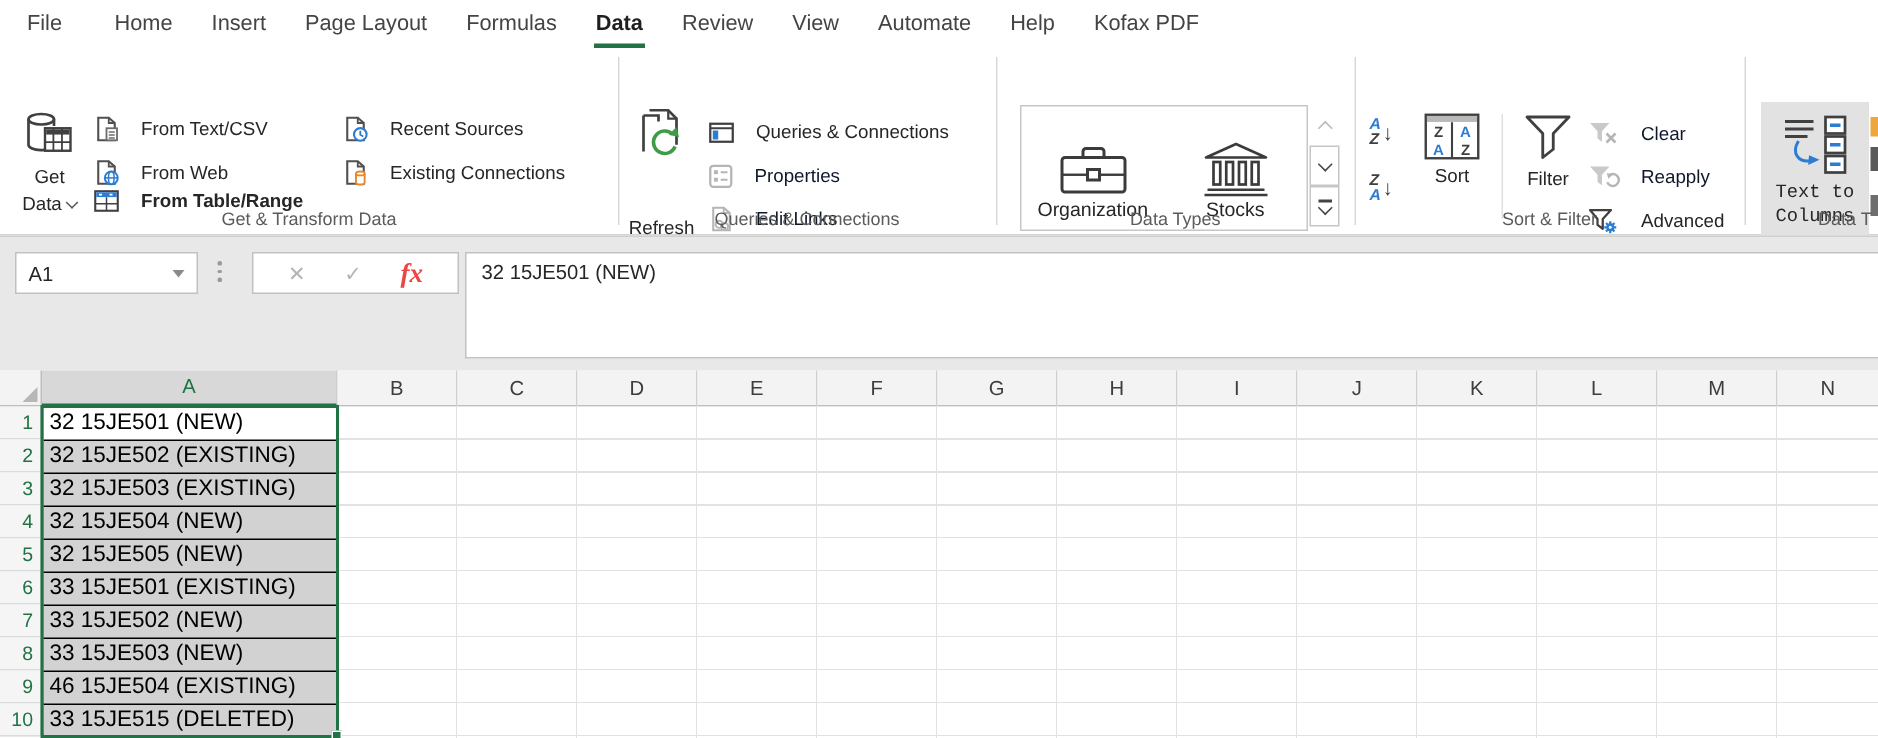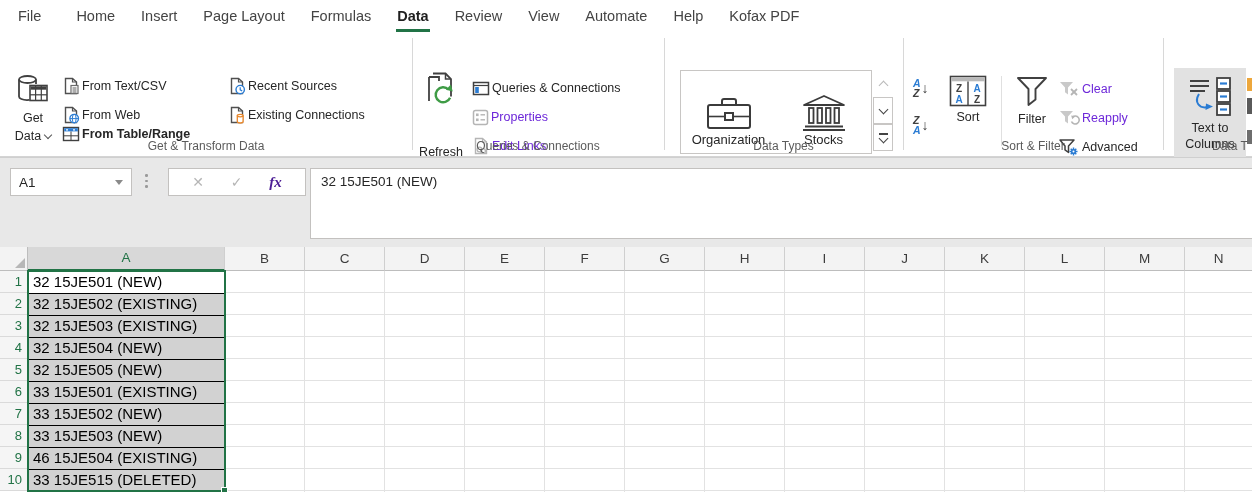--- a/index.html
+++ b/index.html
@@ -15,47 +15,47 @@
   .tab.first { margin-right:9px; }
   .tab.active { font-weight:bold; color:#1f1f1f; }
   .tab.active::after { content:""; position:absolute; left:12px; right:12px; bottom:0; height:3px; background:#217346; }
 
   
   .ribbon { position:absolute; top:32px; left:0; width:1252px; height:125px; background:#fff; border-bottom:1px solid #d4d4d4; }
   .vsep { position:absolute; top:6px; height:112px; width:1px; background:#d8d8d8; }
   .group-label { position:absolute; bottom:3px; font-size:12px; color:#5b5b5b; text-align:center; white-space:nowrap; }
   .bigbtn { position:absolute; display:flex; flex-direction:column; align-items:center; font-size:12.5px; color:#262626; text-align:center; line-height:16px; cursor:default; }
   .bigbtn .blbl { margin-top:2px; }
-  .smallbtn { position:absolute; display:flex; align-items:center; gap:2px; font-size:12.5px; color:#262626; height:20px; white-space:nowrap; cursor:default; }
-  .smallbtn.disabled { color:#6d28d9; }
+  .smallbtn { position:absolute; display:flex; align-items:center; gap:14px; font-size:12.5px; color:#262626; height:20px; white-space:nowrap; cursor:default; }
+  .smallbtn.disabled { color:#0f172a; }
   .chev { display:inline-block; width:6px; height:6px; border-right:1.4px solid #555; border-bottom:1.4px solid #555; transform:rotate(45deg); margin-left:4px; vertical-align:2px; }
   .sort-small { position:absolute; display:flex; align-items:center; gap:1px; cursor:default; }
   .sort-letters { display:flex; flex-direction:column; font-size:10.5px; font-weight:bold; line-height:10px; }
   .lb { color:#2b7cd3; } .ld { color:#404040; }
   .sort-arrow { font-size:14px; color:#404040; line-height:14px; }
   .gallery { position:absolute; left:680px; top:38px; width:192px; height:84px; background:#fff; border:1px solid #c8c6c4; display:flex; }
   .gal-item { flex:1; display:flex; flex-direction:column; align-items:center; justify-content:flex-end; padding-bottom:6px; font-size:13px; color:#262626; cursor:default; }
   .gal-scroll { position:absolute; left:873px; top:38px; width:20px; }
   .gal-btn { width:20px; height:27px; display:flex; align-items:center; justify-content:center; background:#fff; }
   .gal-btn.bordered { border:1px solid #c8c6c4; }
   .gchev { width:7px; height:7px; border-right:1.5px solid #444; border-bottom:1.5px solid #444; transform:rotate(45deg); margin-top:-3px; }
   .gchev.dim { border-color:#b8b8b8; }
   .gline { position:absolute; width:9px; height:1.5px; background:#444; left:5px; top:8px; }
-  .ttc-box { position:absolute; left:1174px; top:36px; width:72px; height:90px; background:#e2e2e2; display:flex; flex-direction:column; align-items:center; justify-content:flex-start; padding-top:8px; font-size:12.5px; line-height:16px; cursor:default; }
+  .ttc-box { position:absolute; left:1174px; top:36px; width:72px; height:90px; background:#e2e2e2; display:flex; flex-direction:column; align-items:center; justify-content:flex-start; padding-top:8px; font-size:12.5px; line-height:16px; cursor:default;font-family:Liberation Mono, monospace; }
   .edge-frag { position:absolute; }
 
   
   .fbar { position:absolute; top:157px; left:0; width:1252px; height:90px; background:#e8e8e8; border-top:1px solid #cfcfcf; }
   .namebox { position:absolute; left:10px; top:10px; width:122px; height:28px; background:#fff; border:1px solid #c3c1bf; display:flex; align-items:center; padding:0 8px; font-size:13.5px; color:#262626; }
   .namebox .dd { margin-left:auto; width:0; height:0; border-left:4px solid transparent; border-right:4px solid transparent; border-top:5px solid #8a8a8a; }
   .dots { position:absolute; left:145px; top:16px; display:flex; flex-direction:column; gap:3px; }
   .dots i { width:2.5px; height:2.5px; background:#9a9a9a; border-radius:50%; }
   .fxbox { position:absolute; left:168px; top:10px; width:138px; height:28px; background:#fff; border:1px solid #c3c1bf; display:flex; align-items:center; justify-content:space-around; padding:0 10px; }
   .fx-cancel, .fx-enter { font-size:14px; color:#b5b5b5; }
-  .fx-label { font-family:"Liberation Serif", serif; font-style:italic; font-weight:bold; font-size:15px; color:#4c1d95; }
+  .fx-label { font-family:"Liberation Serif", serif; font-style:italic; font-weight:bold; font-size:18px; color:#ef4444; }
   .fcontent { position:absolute; left:310px; top:10px; width:942px; height:71px; background:#fff; border:1px solid #c3c1bf; border-right:none; font-size:13.5px; color:#262626; padding:5px 10px; }
 
   
   .colheaders { position:absolute; top:247px; left:0; height:24px; display:flex; }
   .corner { width:28px; height:24px; background:#f3f3f3; border-right:1px solid #bdbdbd; border-bottom:1px solid #bdbdbd; position:relative; }
   .corner .tri { position:absolute; right:2px; bottom:2px; width:0; height:0; border-left:10px solid transparent; border-bottom:10px solid #b7b7b7; }
   .ch { height:24px; background:#f3f3f3; border-right:1px solid #cfcfcf; border-bottom:1px solid #bdbdbd; font-size:13.5px; color:#3d3d3d; text-align:center; line-height:23px; cursor:default; }
   .ch.colA { width:197px; background:#d8d8d8; color:#217346; border-bottom:2px solid #217346; line-height:22px; }
   .ch.w80 { width:80px; } .ch.last { width:67px; border-right:none; }
   .rowheaders { position:absolute; top:271px; left:0; width:28px; }

